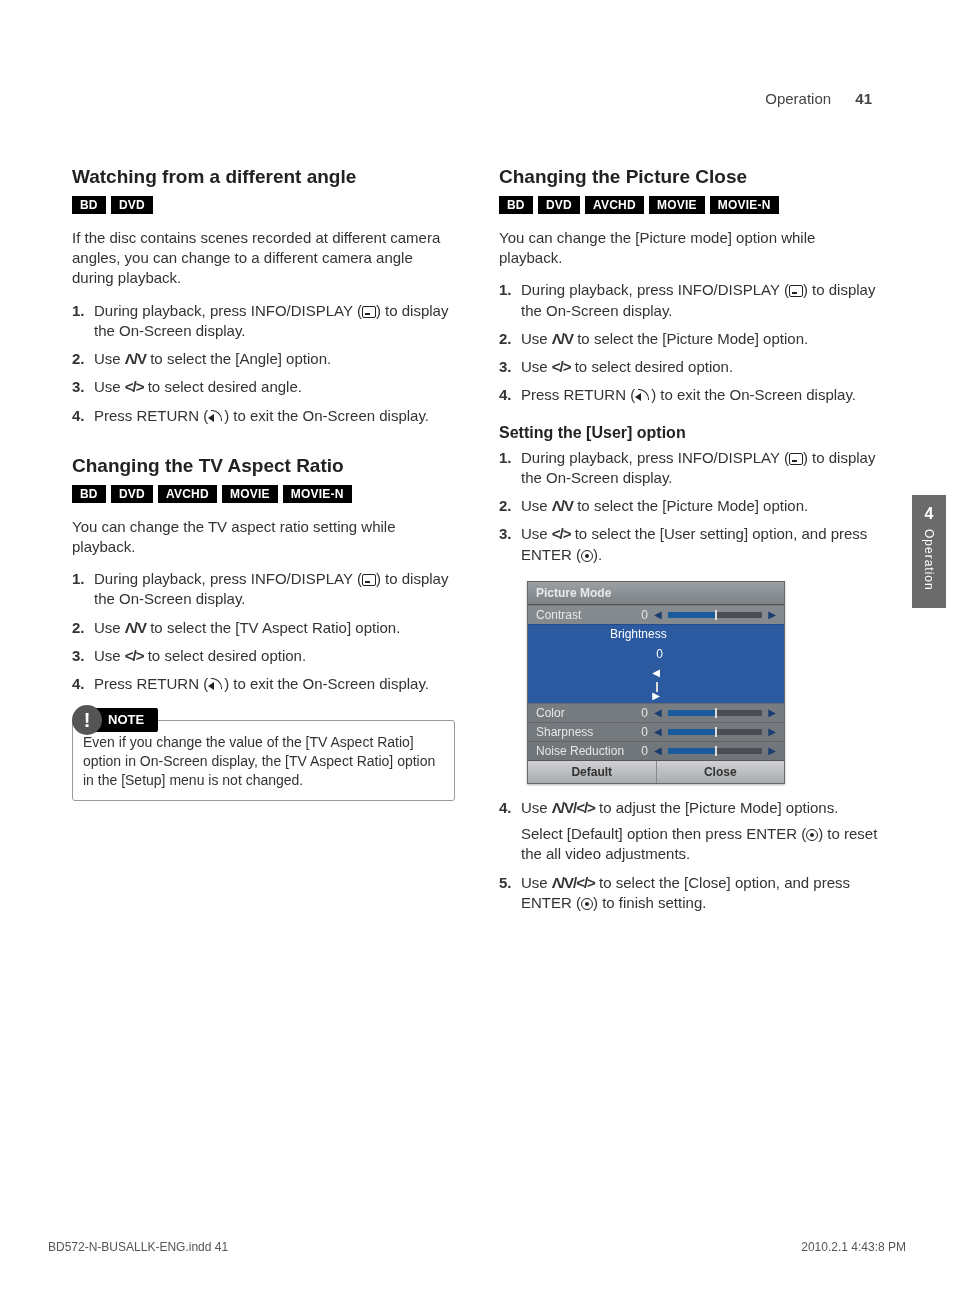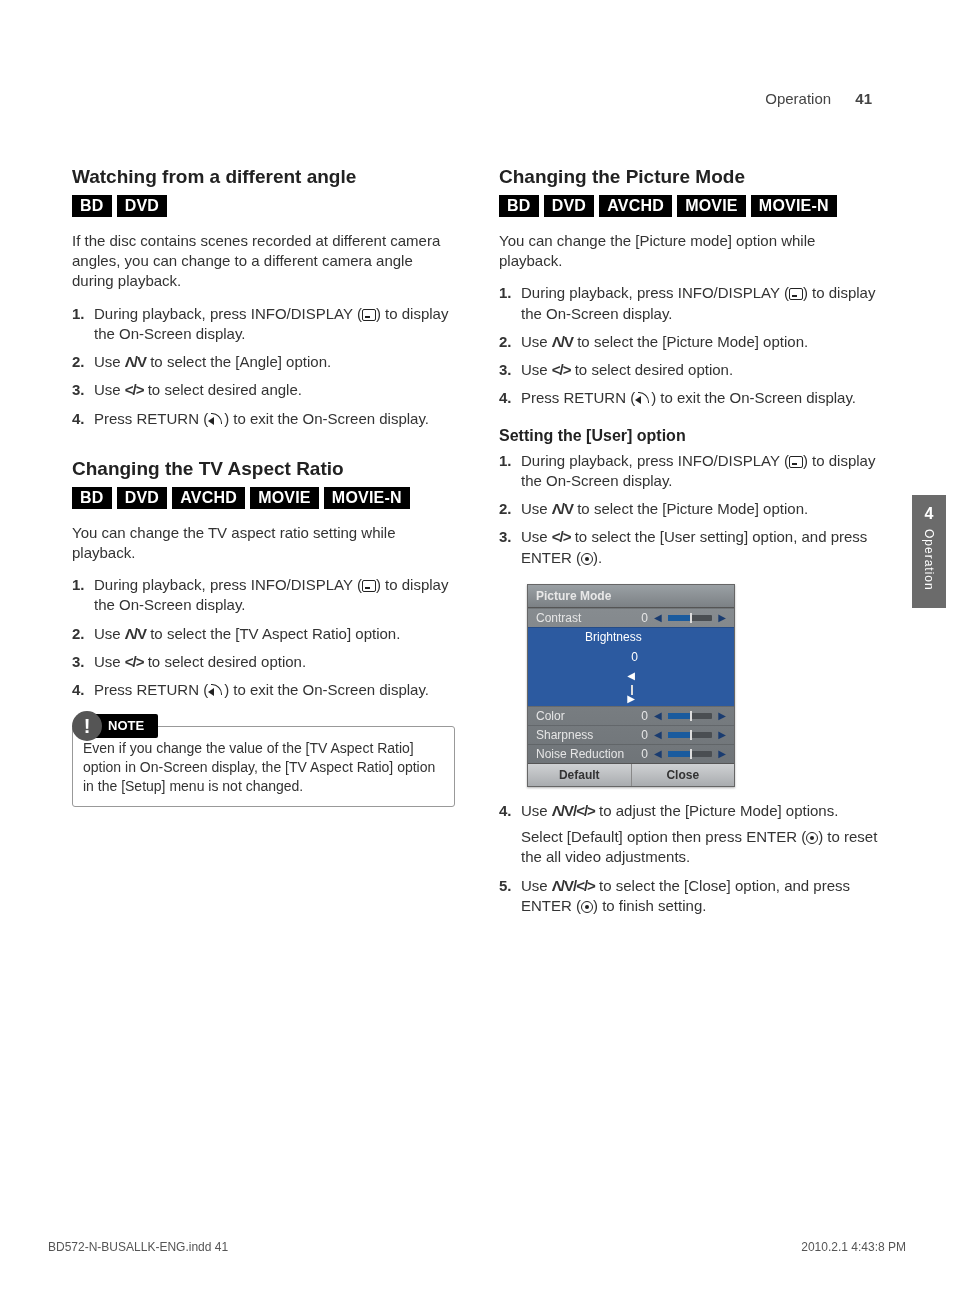--- a/index.html
+++ b/index.html
@@ -43,21 +43,21 @@
     font-weight: 700;
     margin-top: 18px;
     margin-bottom: 6px;
   }
   .badges { margin-bottom: 14px; }
   .badge {
     display: inline-block;
     background: #000;
     color: #fff;
     font-weight: 700;
-    font-size: 16px;
+    font-size: 12px;
     padding: 2px 8px;
     margin-right: 1px;
     letter-spacing: 0.2px;
   }
   p.body { margin-bottom: 12px; line-height: 1.35; color:#333;}
   ol.steps { list-style: none; margin-bottom: 16px; }
   ol.steps > li {
     display: flex;
     margin-bottom: 8px;
     line-height: 1.35;
@@ -115,21 +115,21 @@
     z-index:2;
   }
   .note-label {
     background:#000; color:#fff; font-weight:700; font-size:13px;
     padding: 3px 14px 3px 20px;
     margin-left:-14px;
     border-radius: 0 2px 2px 0;
   }
   
   .osd {
-    width: 208px;
+    width: 258px;
     margin: 10px 0 14px 28px;
     border: 1px solid #666;
     background: linear-gradient(#8a8f93,#6c7175);
     font-size: 12px;
     color: #e6e6e6;
     box-shadow: 0 1px 2px rgba(0,0,0,0.3);
   }
   .osd-title {
     background: linear-gradient(#9aa0a4,#7c8185);
     padding: 4px 8px;
@@ -257,21 +257,21 @@
         <div class="note-tab">
           <div class="note-exclaim">!</div>
           <div class="note-label">NOTE</div>
         </div>
         <span>Even if you change the value of the [TV Aspect Ratio] option in On-Screen display, the [TV Aspect Ratio] option in the [Setup] menu is not changed.</span>
       </div>
     </div>
 
     <div class="col">
 
-      <h2 class="section">Changing the Picture Mode</h2>
+      <h2 class="section">Changing the Picture Close</h2>
       <div class="badges">
         <span class="badge">BD</span>
         <span class="badge">DVD</span>
         <span class="badge">AVCHD</span>
         <span class="badge">MOVIE</span>
         <span class="badge">MOVIE-N</span>
       </div>
       <p class="body">You can change the [Picture mode] option while playback.</p>
       <ol class="steps">
         <li>

